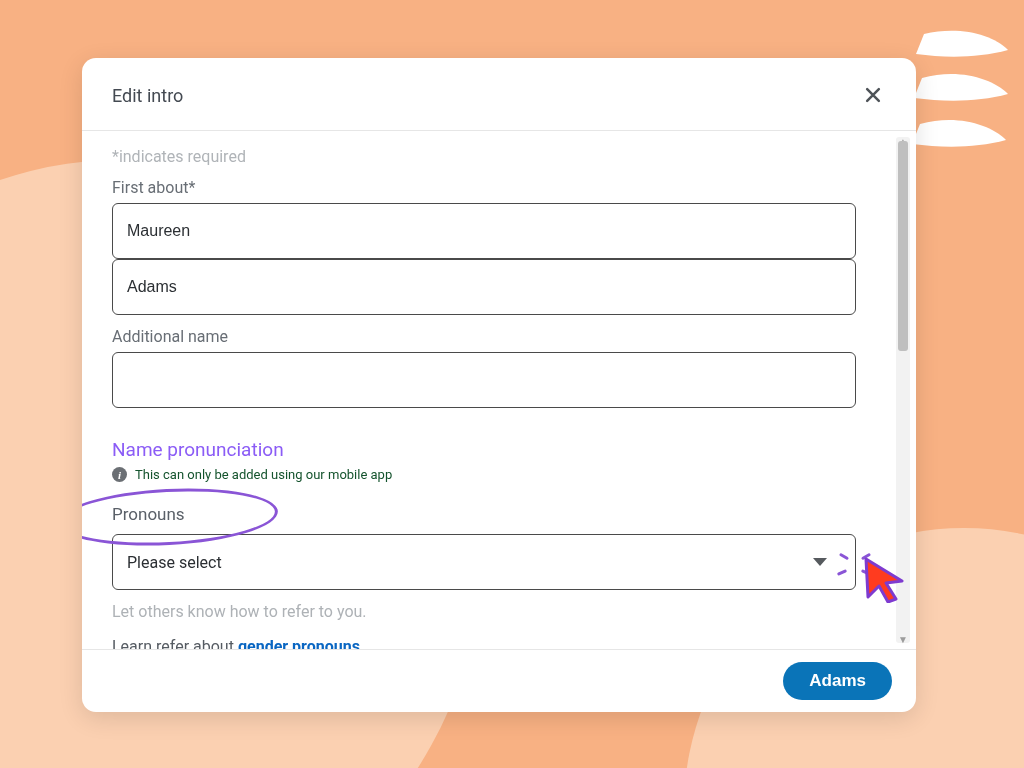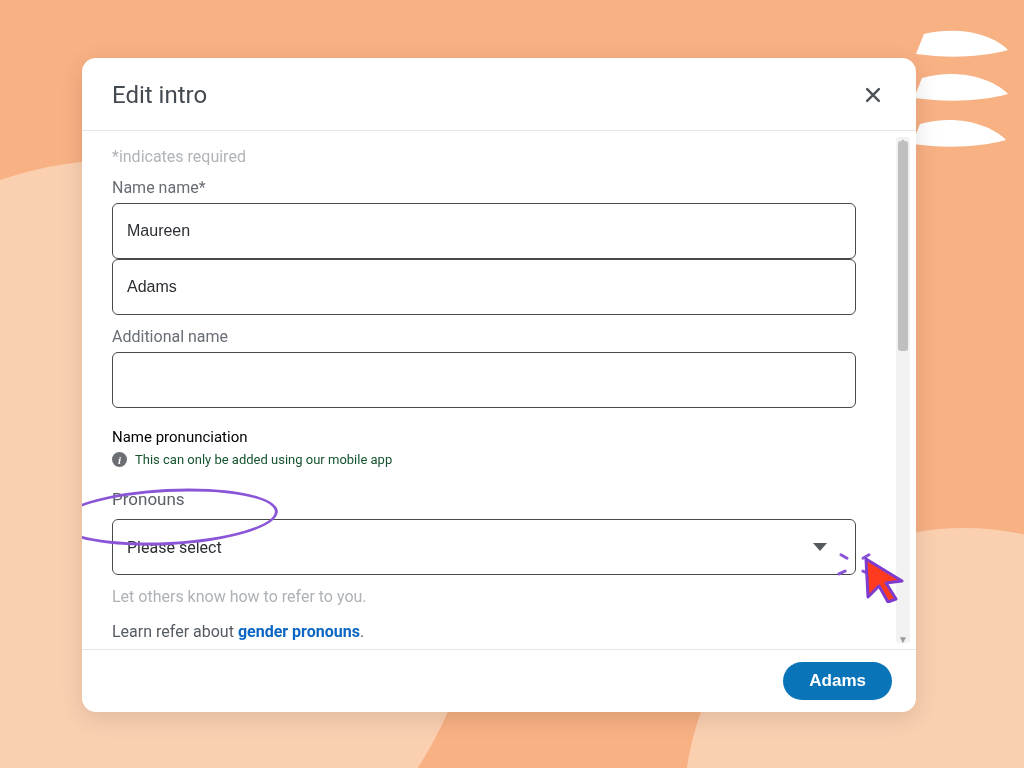--- a/index.html
+++ b/index.html
@@ -52,21 +52,21 @@
   }
 
   .modal-header {
     display: flex;
     align-items: center;
     justify-content: space-between;
     padding: 22px 28px 20px 30px;
     border-bottom: 1px solid #e6e6e6;
   }
   .modal-title {
-    font-size: 24px;
+    font-size: 18px;
     font-weight: 400;
     color: #444a52;
   }
   .close-x {
     width: 30px; height: 30px;
     display: flex; align-items: center; justify-content: center;
     cursor: pointer;
     color: #555;
   }
   .close-x svg { width: 20px; height: 20px; }
@@ -125,23 +125,23 @@
     border: 1px solid #4a4a4a;
     border-radius: 6px;
     padding: 0 14px;
     font-size: 16px;
     color: #2b2f33;
     background: #fff;
     outline: none;
   }
 
   .section-heading {
-    font-size: 15px;
-    color: #000000;
-    margin-top: 20px;
+    font-size: 19px;
+    color: #8b5cf6;
+    margin-top: 30px;
   }
 
   .info-row {
     display: flex;
     align-items: center;
     gap: 8px;
     margin-top: 6px;
   }
   .info-icon {
     width: 15px; height: 15px;
@@ -282,21 +282,21 @@
         <svg viewBox="0 0 24 24">
           <path d="M5 5 L19 19 M19 5 L5 19" stroke="#4e5358" stroke-width="3" stroke-linecap="round" fill="none"></path>
         </svg>
       </div>
     </div>
 
     <div class="modal-body">
 
       <div class="req-note">*indicates required</div>
 
-      <label class="field-label">Name name*</label>
+      <label class="field-label">First about*</label>
       <input class="text-input" type="text" value="Maureen" style="">
 
       <input class="text-input" type="text" value="Adams" style="">
 
       <label class="field-label">Additional name</label>
       <input class="text-input" type="text" value="" style="">
 
       <div class="section-heading">Name pronunciation</div>
       <div class="info-row">
         <div class="info-icon">i</div>

